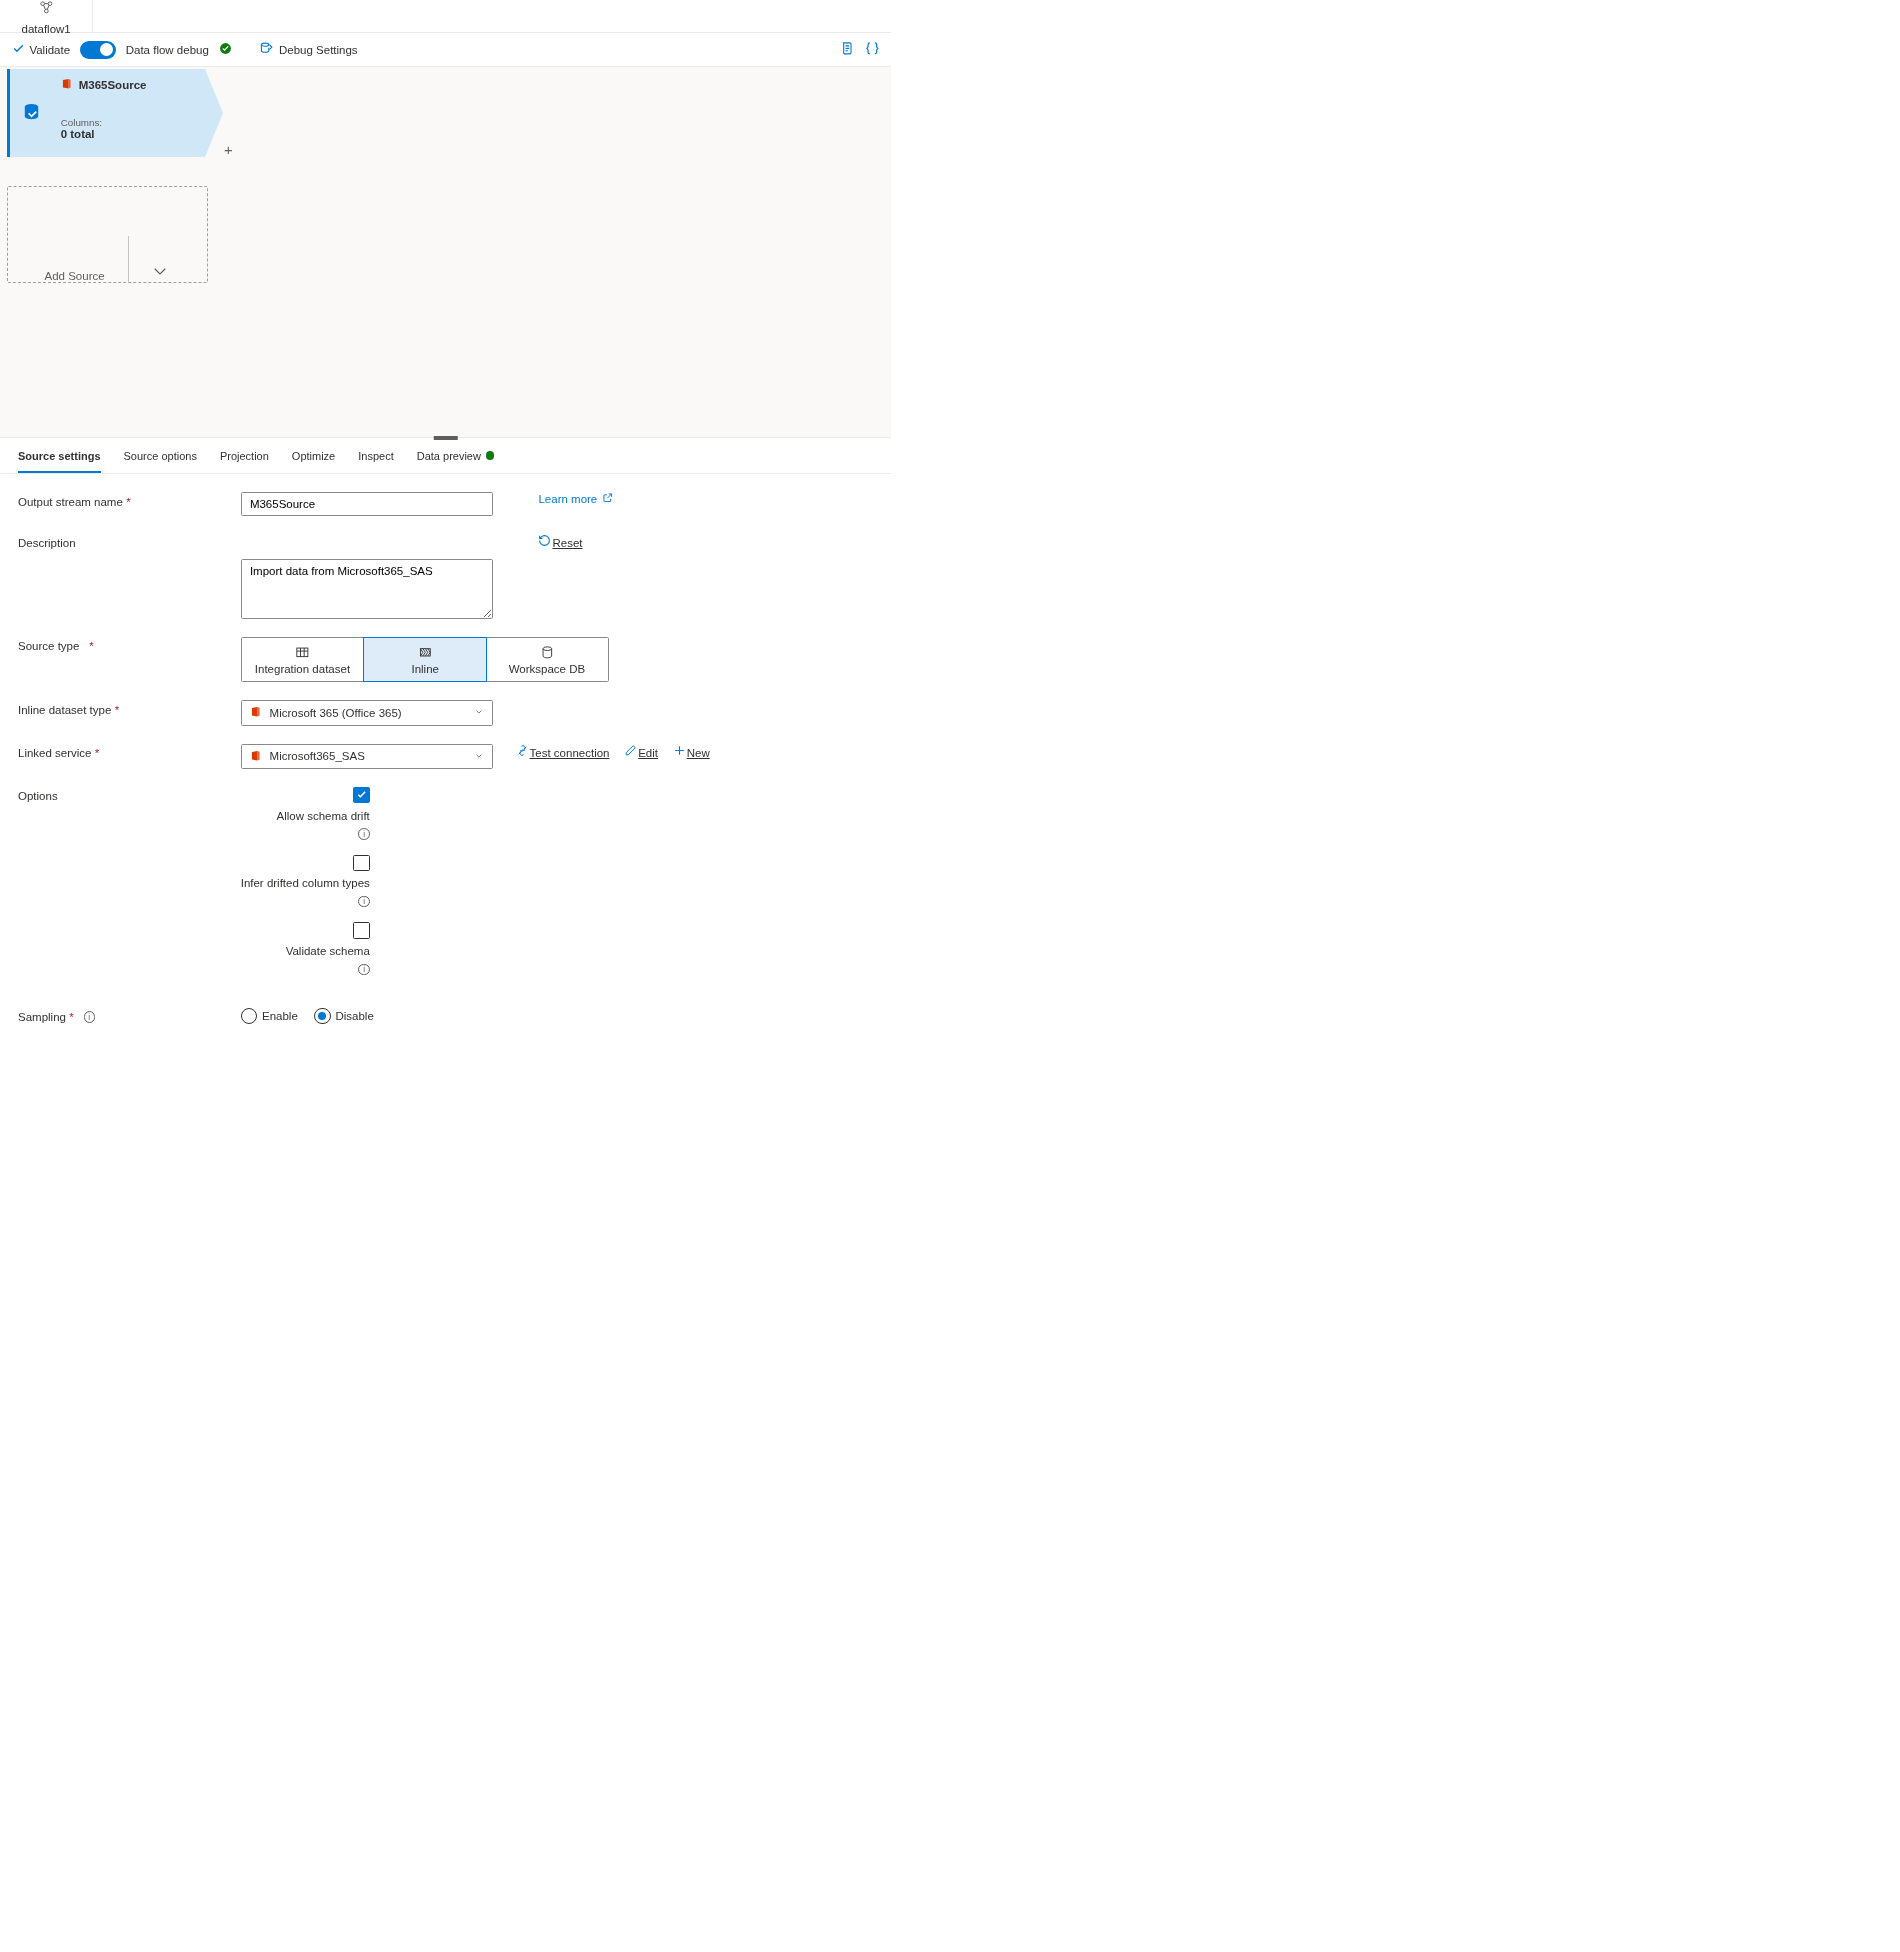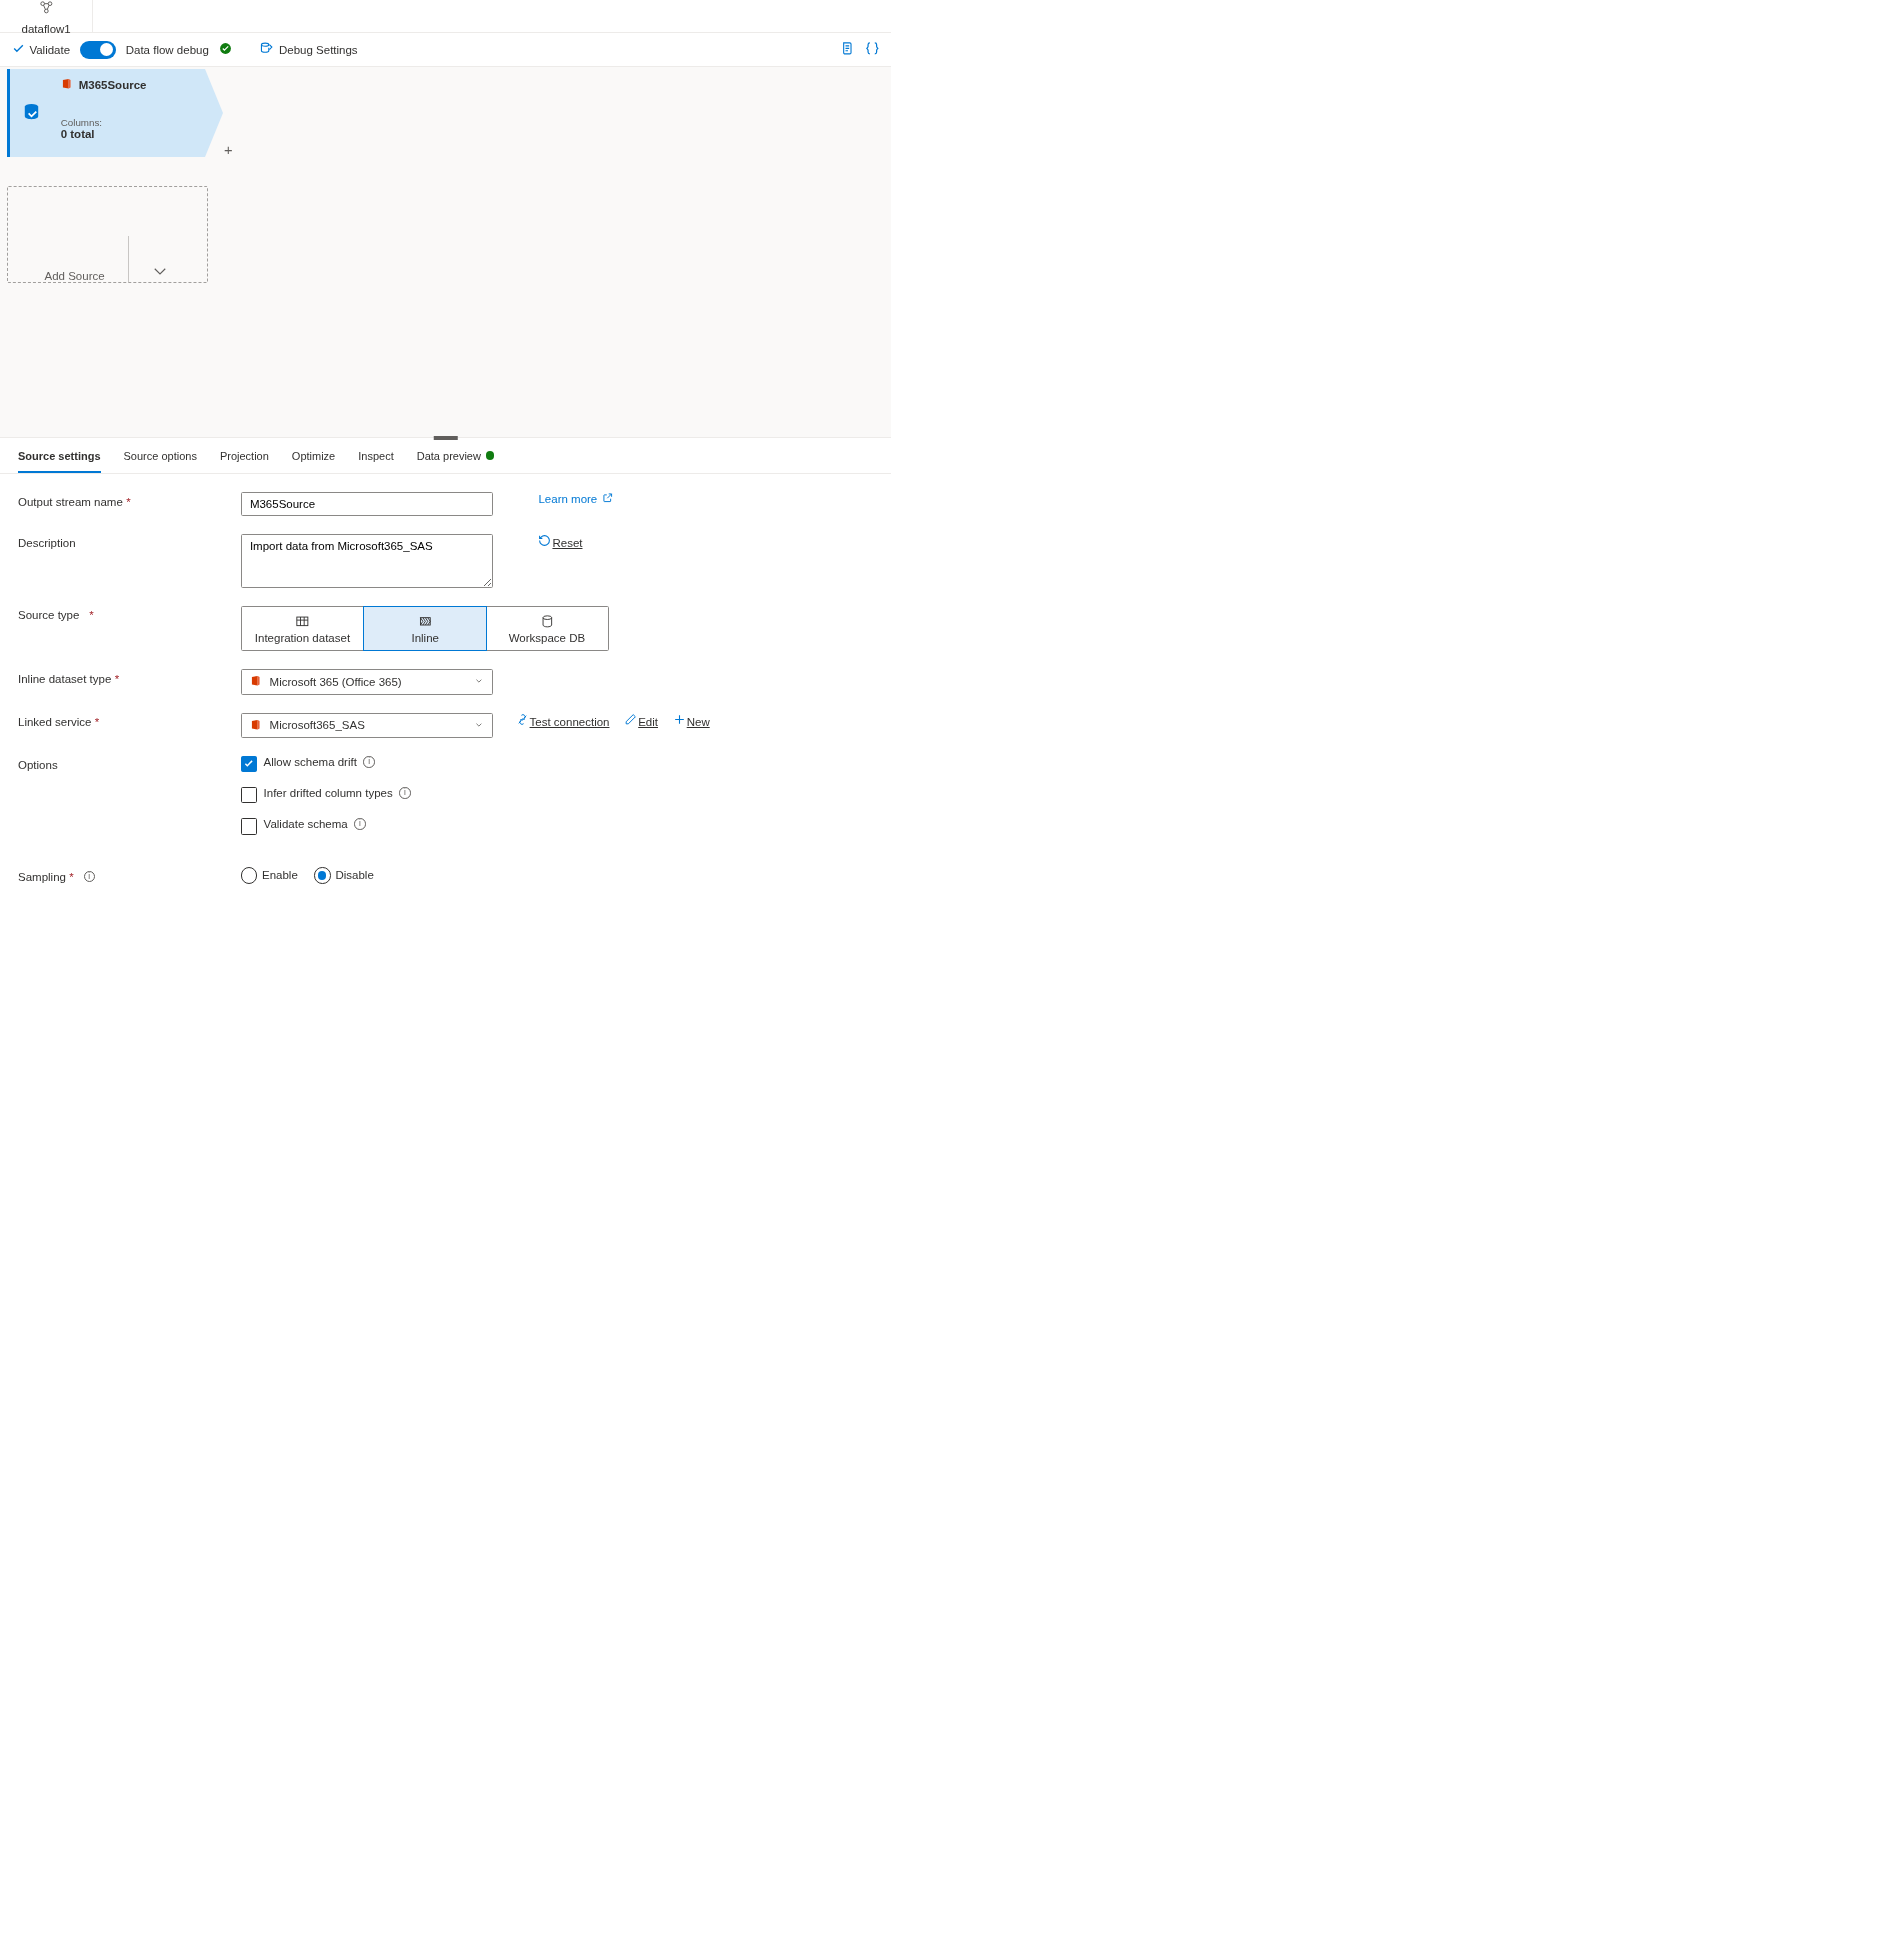--- a/index.html
+++ b/index.html
@@ -26,31 +26,31 @@
 .resize-handle { position: absolute; bottom: -2.5px; left: 50%; transform: translateX(-50%); width: 24.5px; height: 3.3px; background: #605e5c; }
 .panel-tabs { display: flex; gap: 23px; padding: 11.5px 18px 0 18px; border-bottom: 0.8px solid #edebe9; }
 .panel-tab { padding-bottom: 9.8px; color: #323130; font-size: 11px; cursor: pointer; }
 .panel-tab.active { font-weight: 600; border-bottom: 2.5px solid #0078d4; }
 .dot-green { display: inline-block; width: 8.2px; height: 8.2px; border-radius: 50%; background: #107c10; margin-left: 4.9px; }
 .form { padding: 18px; }
 .row { display: flex; align-items: flex-start; margin-bottom: 18px; gap: 14.7px; }
 .label-col { width: 208px; padding-top: 3.3px; display: flex; align-items: center; gap: 3.3px; }
 .req { color: #a4262c; }
 input[type=text], textarea, .select { border: 0.8px solid #8a8886; border-radius: 1.6px; padding: 4.9px 8.2px; font-family: inherit; font-size: 11.5px; width: 252px; background: #fff; }
-textarea { height: 54px; resize: both; }
+textarea { height: 60px; resize: both; margin-top: 25px; }
 .select { display: flex; align-items: center; gap: 8.2px; position: relative; }
 .select .chev { position: absolute; right: 8.2px; }
 .seg-group { display: flex; border: 0.8px solid #8a8886; border-radius: 1.6px; width: 368px; }
 .seg { flex: 1; text-align: center; padding: 4.9px 3.3px 6.5px 3.3px; border-right: 0.8px solid #8a8886; cursor: pointer; }
 .seg:last-child { border-right: none; }
 .seg.active { background: #deecf9; border: 0.8px solid #0078d4; margin: -0.8px; z-index: 1; }
 .seg svg { display: block; margin: 1.6px auto 3.3px auto; }
 .action-link { color: #0078d4; display: inline-flex; align-items: center; gap: 4.9px; cursor: pointer; }
 .action-dark { color: #323130; display: inline-flex; align-items: flex-end; gap: 1px; cursor: pointer; text-decoration: underline; }
-.check-row { display: flex; align-items: flex-start; gap: 6.5px; margin-bottom: 14.7px; }
+.check-row { display: flex; align-items: flex-end; gap: 6.5px; margin-bottom: 14.7px; flex-direction: column; }
 .checkbox { width: 16.4px; height: 16.4px; border: 0.8px solid #323130; border-radius: 1.6px; display: inline-flex; align-items: center; justify-content: center; }
 .checkbox.checked { background: #0078d4; border-color: #0078d4; color: #fff; }
 .radio { width: 16.4px; height: 16.4px; border: 0.8px solid #323130; border-radius: 50%; display: inline-flex; align-items: center; justify-content: center; }
 .radio.selected .inner { width: 8.2px; height: 8.2px; border-radius: 50%; background: #0078d4; }
 .info-icon { width: 11.5px; height: 11.5px; border: 0.8px solid #605e5c; border-radius: 50%; display: inline-flex; align-items: center; justify-content: center; font-size: 8.2px; color: #605e5c; }
 .svg-icon { display: inline-block; vertical-align: middle; }
 .toolbar-item { display: inline-flex; align-items: center; gap: 4.9px; }
 .linked-actions { display: flex; align-items: center; gap: 14.7px; margin-left: 8.2px; }
 </style>
 </head>

